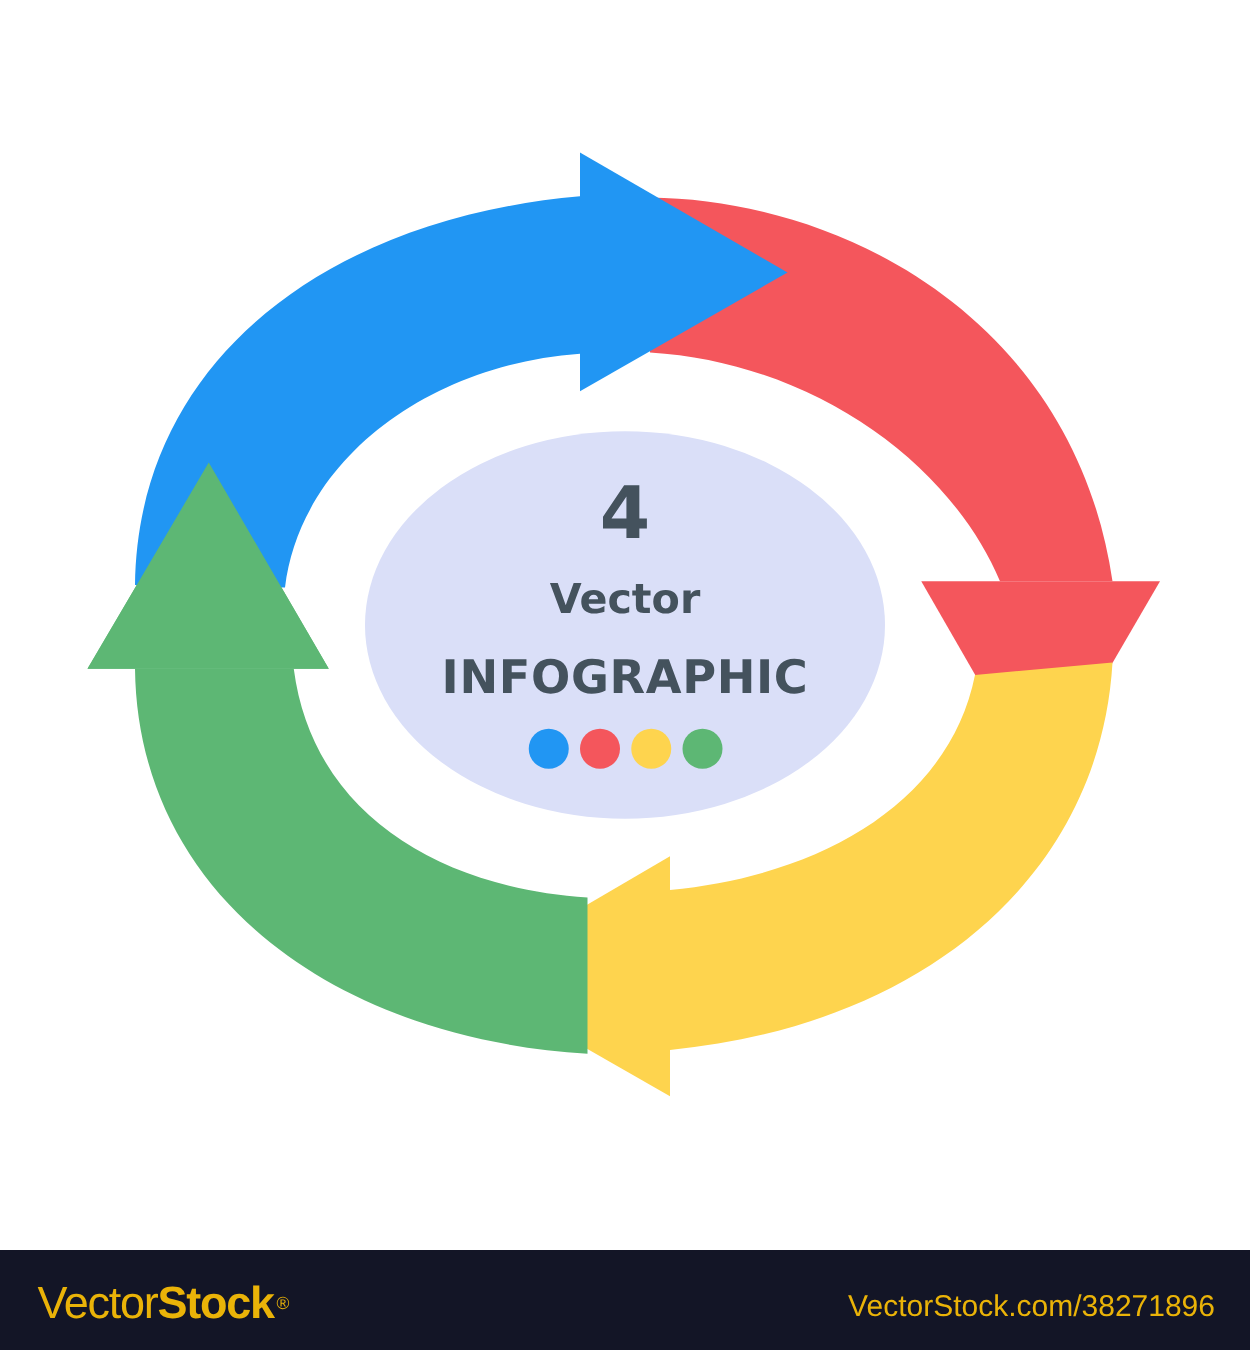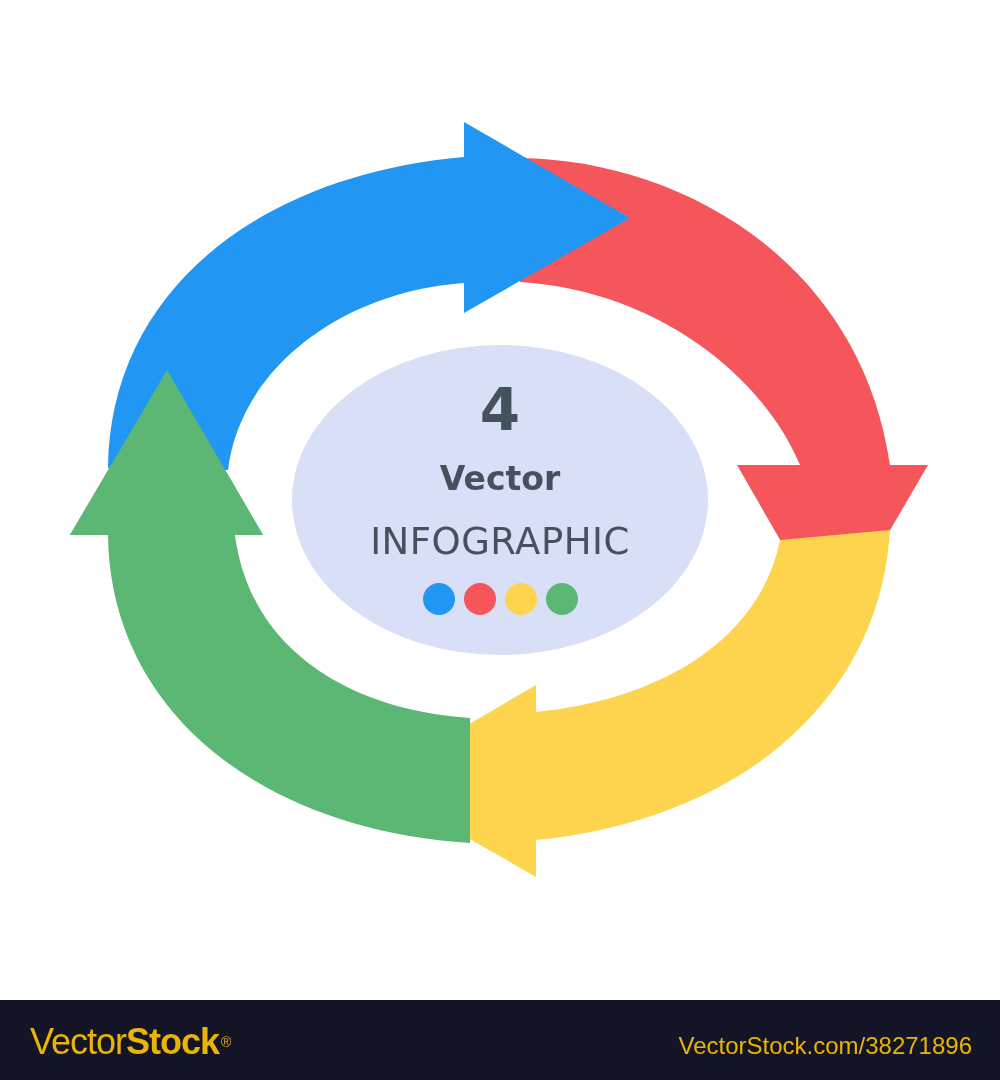--- a/index.html
+++ b/index.html
@@ -1,21 +1,21 @@
 <!DOCTYPE html>
 <html><head>
   <meta charset="utf-8">
   <style>
     html, body { margin: 0; padding: 0; }
     body { width: 1000px; height: 1080px; background: #ffffff; position: relative; overflow: hidden; font-family: "DejaVu Sans", sans-serif; }
     #canvas { position: absolute; left: 0; top: 0; width: 1000px; height: 1000px; }
     #center-text { position: absolute; left: 292px; top: 345px; width: 416px; height: 310px; text-align: center; color: #44525d; }
     #num { position: absolute; left: 0; right: 0; top: 30px; font-size: 58px; font-weight: bold; line-height: 70px; }
     #opt { position: absolute; left: 0; right: 0; top: 113px; font-size: 33px; font-weight: bold; line-height: 42px; }
-    #info { position: absolute; left: 0; right: 0; top: 175px; font-size: 37px; font-weight: normal; line-height: 44px; letter-spacing: 0.5px; }
+    #info { position: absolute; left: 0; right: 0; top: 175px; font-size: 37px; font-weight: bold; line-height: 44px; letter-spacing: 0.5px; }
     #dots { position: absolute; left: 0; right: 0; top: 238px; display: flex; justify-content: center; gap: 9px; }
     .dot { width: 32px; height: 32px; border-radius: 50%; }
     #footer { position: absolute; left: 0; top: 1000px; width: 1000px; height: 93px; background: #131526; color: #eab308; }
     #brand { position: absolute; left: 30px; top: 20px; font-size: 36px; line-height: 44px; font-family: "Liberation Sans", sans-serif; letter-spacing: -1px; }
     #brand .b1 { font-weight: normal; }
     #brand .b2 { font-weight: bold; }
     #brand sup { font-size: 14px; vertical-align: top; margin-left: 2px; }
     #ref { position: absolute; right: 28px; top: 34px; font-size: 24px; line-height: 24px; font-family: "Liberation Sans", sans-serif; }
   </style>
 </head>

